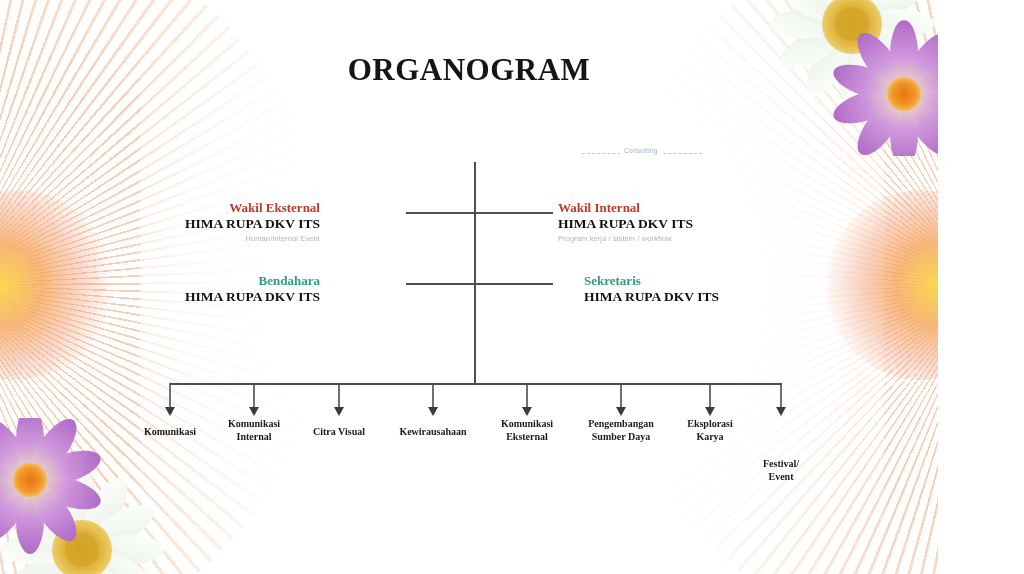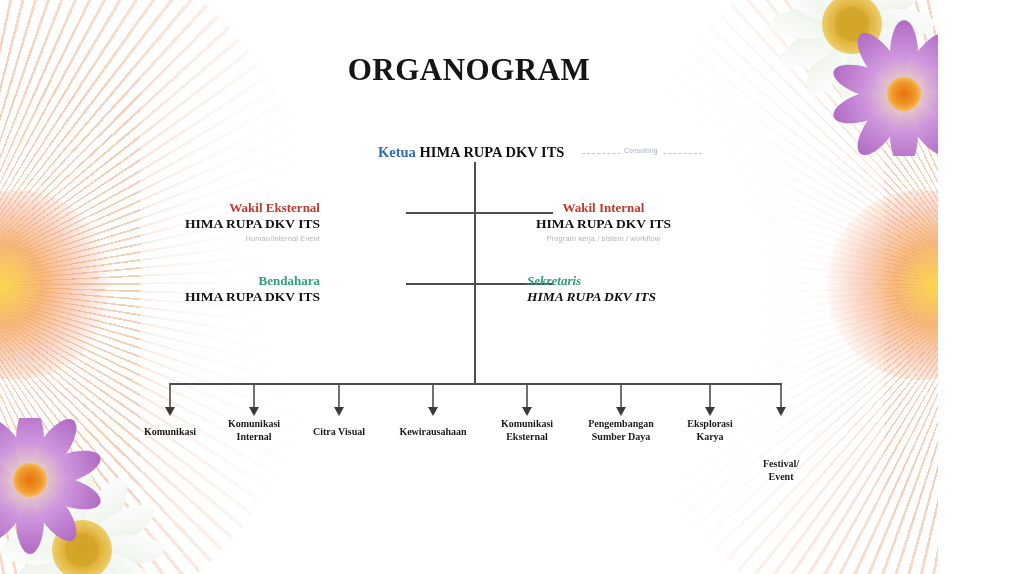--- a/index.html
+++ b/index.html
@@ -281,55 +281,51 @@
         <ellipse cx="0" cy="-40" rx="14" ry="34" fill="url(#purplePetal)" transform="rotate(252)"></ellipse>
         <ellipse cx="0" cy="-40" rx="14" ry="34" fill="url(#purplePetal)" transform="rotate(288)"></ellipse>
         <ellipse cx="0" cy="-40" rx="14" ry="34" fill="url(#purplePetal)" transform="rotate(324)"></ellipse>
       </g>
       <circle cx="0" cy="0" r="17" fill="url(#dahliaCore)"></circle>
     </g>
   </svg>
 
   <div class="title">ORGANOGRAM</div>
 
-  <div class="top-node" style="left:378px; top:144px;">
-    <span class="accent" style="color:#2e6db4;">Ketua</span>
-    <span>HIMA RUPA DKV ITS</span>
-  </div>
 
 
   <div class="dotted-link" style="left:582px; top:153px; width:120px;"></div>
   <div class="dotted-label" style="left:620px; top:147px;">Consulting</div>
 
   <div class="line vline" style="left:474px; top:162px; height:222px;"></div>
 
   <div class="line hline" style="left:406px; top:212px; width:69px;"></div>
   <div class="line hline" style="left:474px; top:212px; width:79px;"></div>
 
   <div class="line hline" style="left:406px; top:283px; width:69px;"></div>
   <div class="line hline" style="left:474px; top:283px; width:79px;"></div>
 
   <div class="node align-right" style="right:618px; top:201px;">
     <div class="role" style="color:#c0392b;">Wakil Eksternal</div>
     <div class="org">HIMA RUPA DKV ITS</div>
     <div class="sub">Human/Internal Event</div>
   </div>
 
-  <div class="node align-left" style="left:536px; top:201px;text-align:center;">
+  <div class="node align-left" style="left:558px; top:201px;">
     <div class="role" style="color:#c0392b;">Wakil Internal</div>
     <div class="org">HIMA RUPA DKV ITS</div>
     <div class="sub">Program kerja / sistem / workflow</div>
   </div>
 
   <div class="node align-right" style="right:618px; top:274px;">
     <div class="role" style="color:#2e9e7e;">Bendahara</div>
     <div class="org">HIMA RUPA DKV ITS</div>
   </div>
 
-  <div class="node align-left" style="left:527px; top:274px;font-style:italic;">
+  <div class="node align-left" style="left:584px; top:274px;">
     <div class="role" style="color:#2e9e7e;">Sekretaris</div>
     <div class="org">HIMA RUPA DKV ITS</div>
   </div>
 
   <div class="line hline" style="left:170px; top:383px; width:612px;"></div>
 
   <svg class="arrow-svg" style="left:0; top:0;" width="1024" height="574">
     <g stroke="#4d4d4d" stroke-width="1.6" fill="none">
       <line x1="170" y1="383" x2="170" y2="408"></line>
       <line x1="254" y1="383" x2="254" y2="408"></line>

